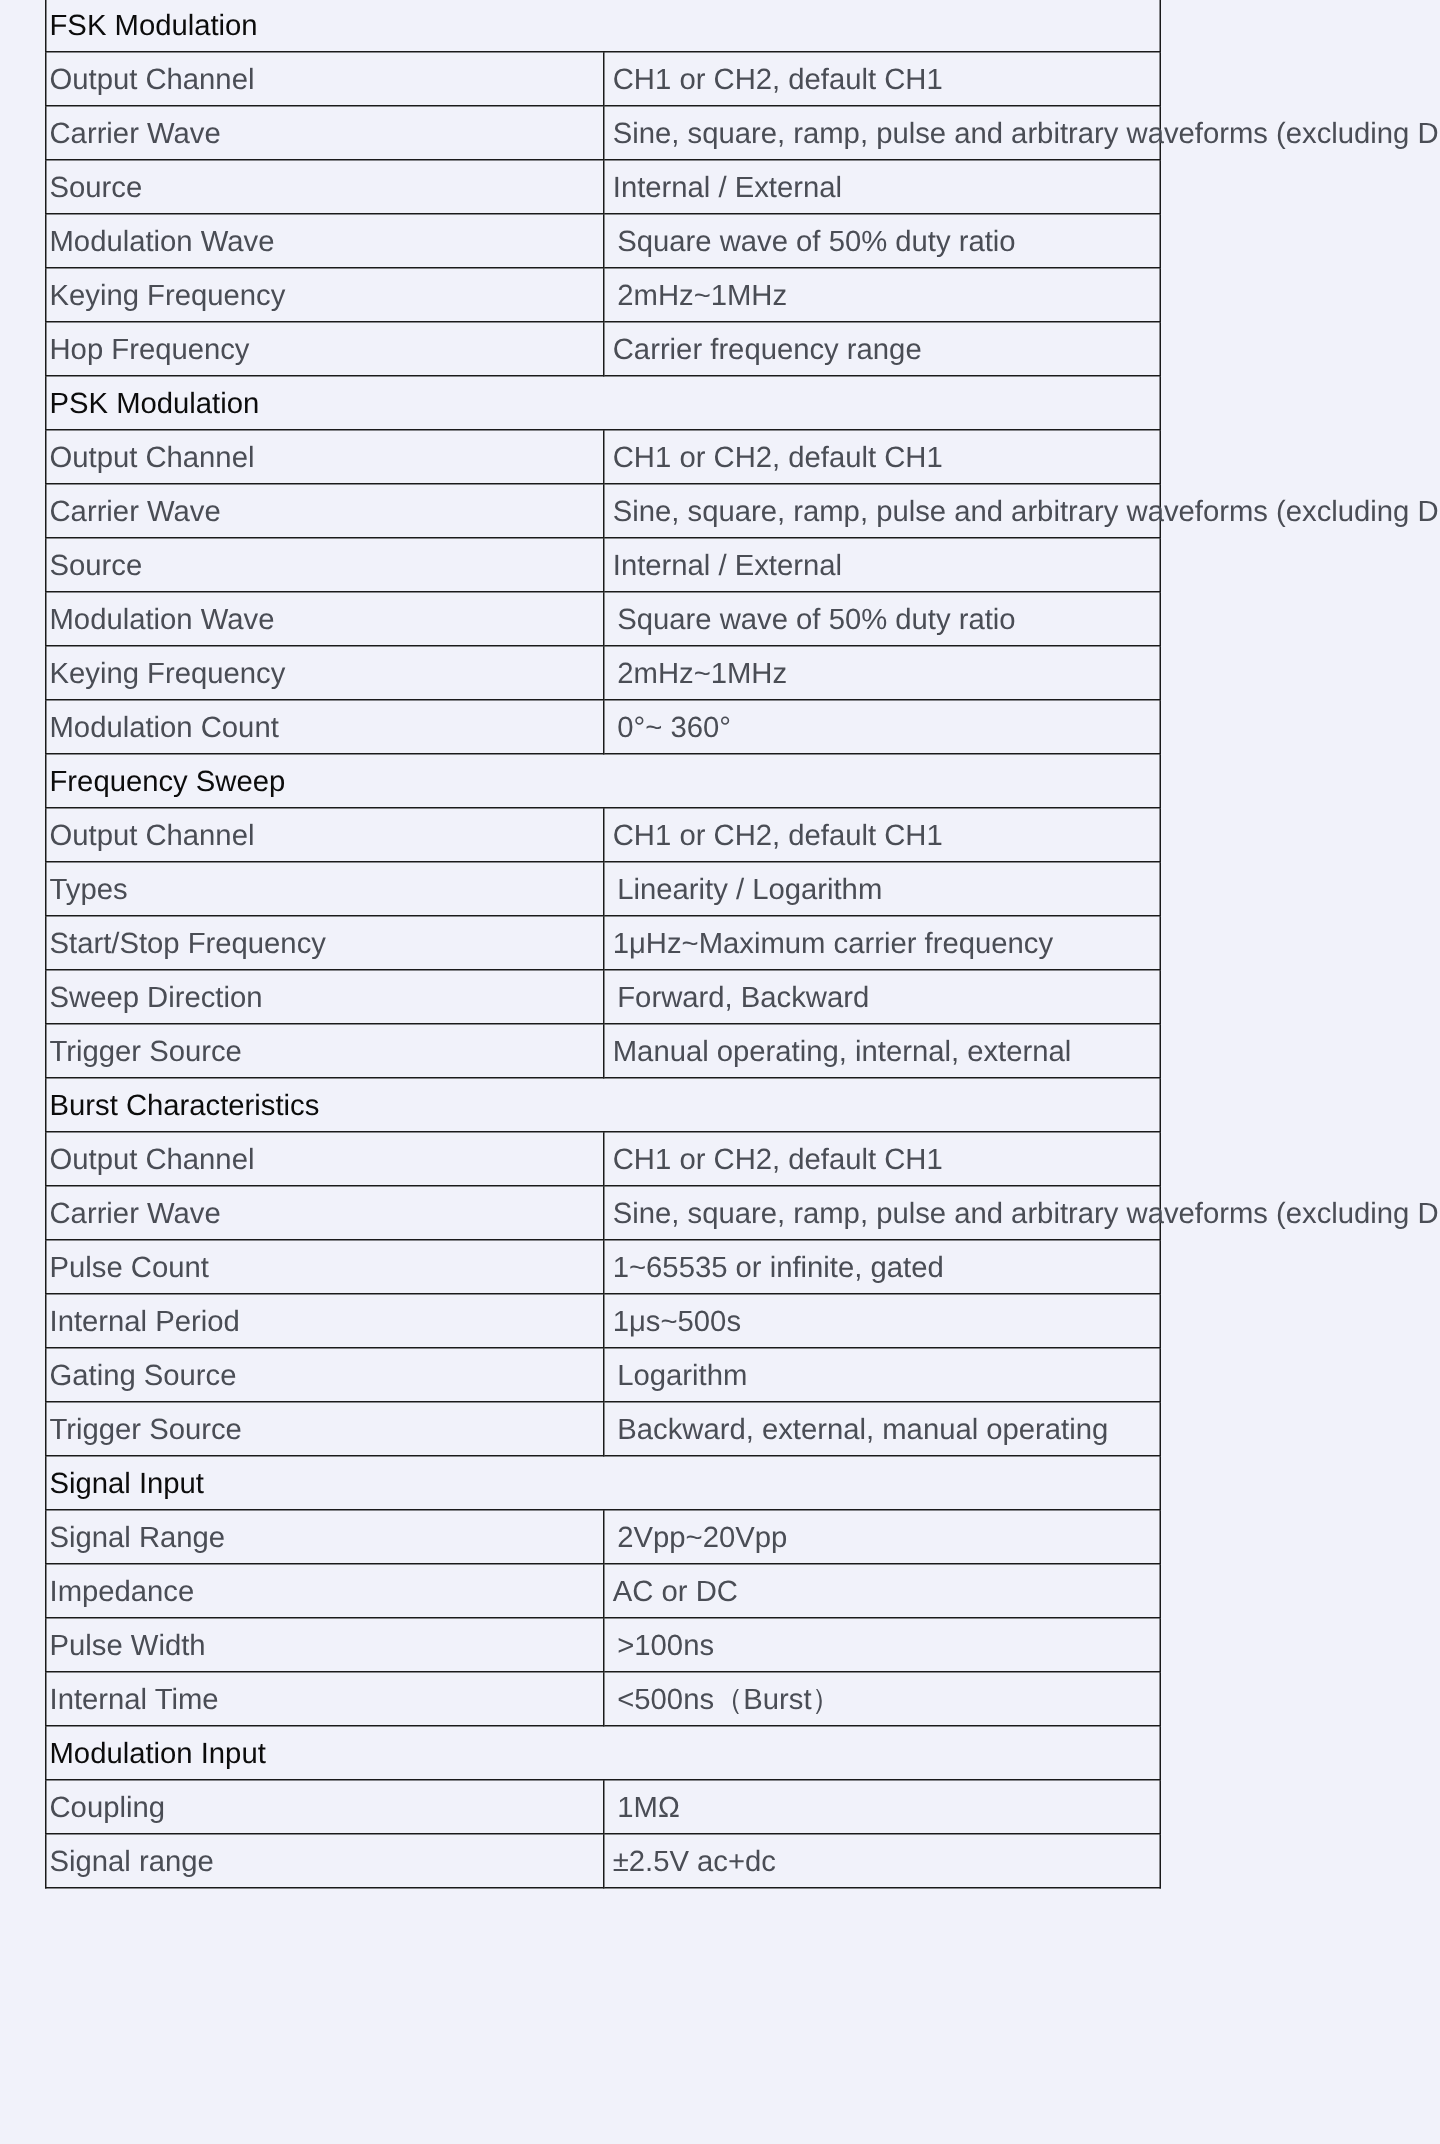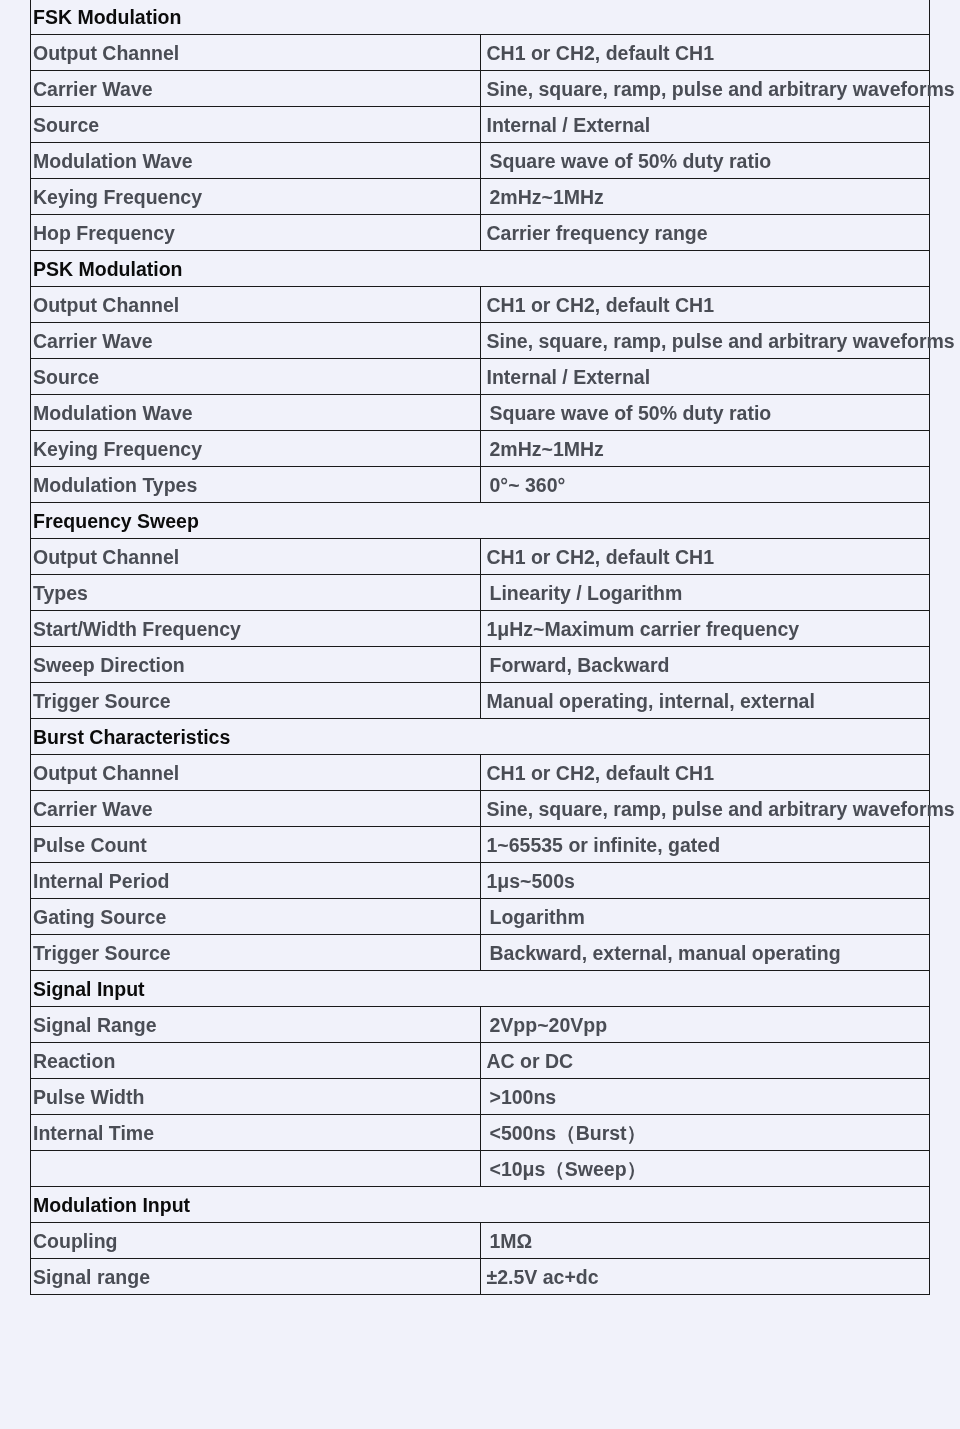--- a/index.html
+++ b/index.html
@@ -3,24 +3,23 @@
 <meta charset="utf-8">
 <style>
   html, body { margin: 0; padding: 0; }
   body {
     width: 960px; height: 1429px; overflow: hidden;
     background: #f1f2fa;
     font-family: "Liberation Sans", sans-serif;
   }
   .spec-table {
     position: absolute; left: 30px; top: -1px;
-    width: 900px;
+    width: 744px;
     border-collapse: collapse;
     table-layout: fixed;
-    font-weight: bold;
   }
   .spec-table td {
     border: 1.5px solid #1a1a1a;
     height: 35px;
     padding: 0 0 0 2px;
     font-size: 19.5px;
     color: #4a4d55;
     white-space: nowrap;
     vertical-align: middle;
     line-height: 34px;
@@ -80,36 +79,36 @@
       </tr>
       <tr>
         <td class="label">Modulation Wave</td>
         <td class="value indent">Square wave of 50% duty ratio</td>
       </tr>
       <tr>
         <td class="label">Keying Frequency</td>
         <td class="value indent">2mHz~1MHz</td>
       </tr>
       <tr>
-        <td class="label">Modulation Types</td>
+        <td class="label">Modulation Count</td>
         <td class="value indent">0°~ 360°</td>
       </tr>
       <tr class="section">
         <td colspan="2">Frequency Sweep</td>
       </tr>
       <tr>
         <td class="label">Output Channel</td>
         <td class="value">CH1 or CH2, default CH1</td>
       </tr>
       <tr>
         <td class="label">Types</td>
         <td class="value indent">Linearity / Logarithm</td>
       </tr>
       <tr>
-        <td class="label">Start/Width Frequency</td>
+        <td class="label">Start/Stop Frequency</td>
         <td class="value">1μHz~Maximum carrier frequency</td>
       </tr>
       <tr>
         <td class="label">Sweep Direction</td>
         <td class="value indent">Forward, Backward</td>
       </tr>
       <tr>
         <td class="label">Trigger Source</td>
         <td class="value">Manual operating, internal, external</td>
       </tr>
@@ -141,34 +140,30 @@
         <td class="value indent">Backward, external, manual operating</td>
       </tr>
       <tr class="section">
         <td colspan="2">Signal Input</td>
       </tr>
       <tr>
         <td class="label">Signal Range</td>
         <td class="value indent">2Vpp~20Vpp</td>
       </tr>
       <tr>
-        <td class="label">Reaction</td>
+        <td class="label">Impedance</td>
         <td class="value">AC or DC</td>
       </tr>
       <tr>
         <td class="label">Pulse Width</td>
         <td class="value indent">&gt;100ns</td>
       </tr>
       <tr>
         <td class="label">Internal Time</td>
         <td class="value indent">&lt;500ns（Burst）</td>
-      </tr>
-      <tr>
-        <td class="label"></td>
-        <td class="value indent">&lt;10μs（Sweep）</td>
       </tr>
       <tr class="section">
         <td colspan="2">Modulation Input</td>
       </tr>
       <tr>
         <td class="label">Coupling</td>
         <td class="value indent">1MΩ</td>
       </tr>
       <tr>
         <td class="label">Signal range</td>

